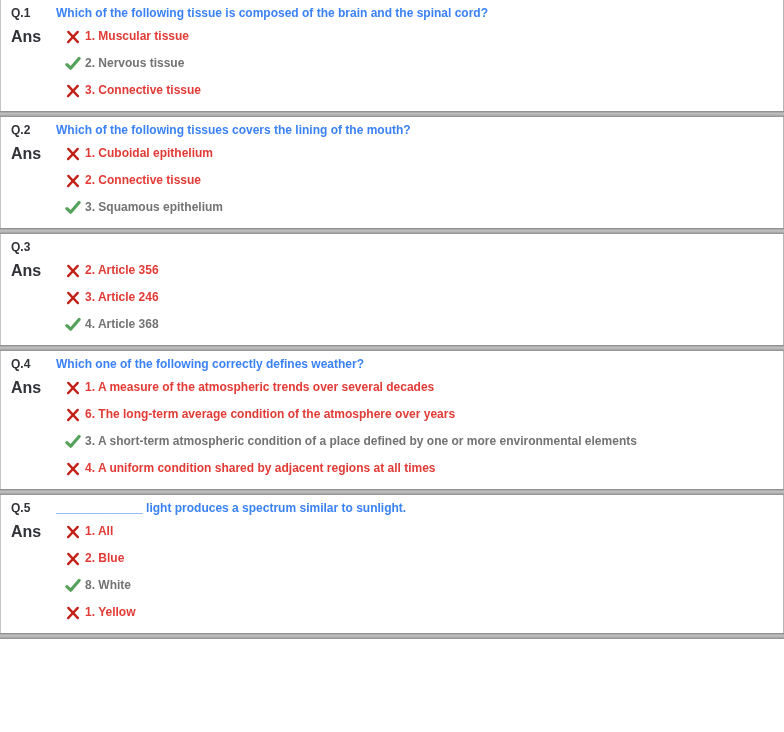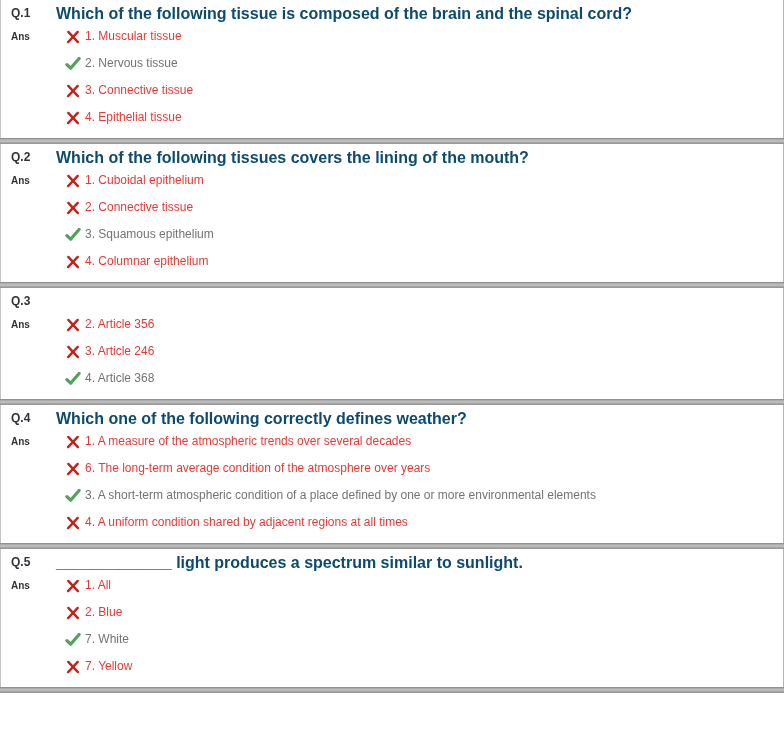--- a/index.html
+++ b/index.html
@@ -17,40 +17,40 @@
     border-right:1px solid #b5b5b5;
     background:#ffffff;
   }
   .qrow{ display:flex; margin-bottom:8px;align-items:center; }
   .qlabel{
     width:45px; flex:0 0 45px;
     font-weight:bold; font-size:12px; color:#303238;
     line-height:15px;
   }
   .qtext{
-    font-weight:bold; font-size:16px; color:#0c4a6e;
+    font-weight:bold; font-size:12px; color:#3b82f6;
     line-height:15px; max-width:635px;
   }
   .arow{ display:flex; }
   .alabel{
     width:45px; flex:0 0 45px;
-    font-weight:bold; font-size:10px; color:#303238;
+    font-weight:bold; font-size:16px; color:#303238;
     line-height:15px;
   }
   .options{ padding-left:9px; flex:1; }
   .option{
     display:flex; align-items:center;
     margin-bottom:12px; line-height:15px;
   }
   .option:last-child{ margin-bottom:0; }
   .option .icon{
     display:inline-flex; align-items:center; justify-content:center;
     width:16px; height:15px; margin-right:4px; flex:0 0 16px;
   }
-  .opt-text{ font-size:12px; }
+  .opt-text{ font-size:12px;font-weight:bold; }
   .option.wrong .opt-text{ color:#e23b36; }
   .option.correct .opt-text{ color:#737373; }
   .divider{
     height:6px; width:784px;
     background:linear-gradient(180deg,#868686 0%, #c0c0c0 40%, #b7b7b7 60%, #8f8f8f 100%);
   }
 </style>
 </head>
 <body>
 
@@ -83,28 +83,20 @@
 
   <div class="option wrong">
     <span class="icon">
               <svg viewBox="0 0 16 16" width="14" height="14" aria-hidden="true">
                 <path d="M2.6 2.2 L13.6 13.8 M13.4 2.2 L2.4 13.8" stroke="#c2211a" stroke-width="2.7" stroke-linecap="round" fill="none"></path>
               </svg>
             </span>
     <span class="opt-text">3. Connective tissue</span>
   </div>
 
-  <div class="option wrong">
-    <span class="icon">
-              <svg viewBox="0 0 16 16" width="14" height="14" aria-hidden="true">
-                <path d="M2.6 2.2 L13.6 13.8 M13.4 2.2 L2.4 13.8" stroke="#c2211a" stroke-width="2.7" stroke-linecap="round" fill="none"></path>
-              </svg>
-            </span>
-    <span class="opt-text">4. Epithelial tissue</span>
-  </div>
 </div>
     </div>
   </section>
 <div class="divider"></div>
   <section class="qblock">
     <div class="qrow">
       <div class="qlabel">Q.2</div>
       <div class="qtext">Which of the following tissues covers the lining of the mouth?</div>
     </div>
     <div class="arow">
@@ -130,28 +122,20 @@
 
   <div class="option correct">
     <span class="icon">
               <svg viewBox="0 0 17 16" width="16" height="15" aria-hidden="true">
                 <path d="M2 9.2 L6 13 L15 2.6" stroke="#55a15a" stroke-width="3.4" stroke-linecap="round" stroke-linejoin="round" fill="none"></path>
               </svg>
             </span>
     <span class="opt-text">3. Squamous epithelium</span>
   </div>
 
-  <div class="option wrong">
-    <span class="icon">
-              <svg viewBox="0 0 16 16" width="14" height="14" aria-hidden="true">
-                <path d="M2.6 2.2 L13.6 13.8 M13.4 2.2 L2.4 13.8" stroke="#c2211a" stroke-width="2.7" stroke-linecap="round" fill="none"></path>
-              </svg>
-            </span>
-    <span class="opt-text">4. Columnar epithelium</span>
-  </div>
 </div>
     </div>
   </section>
 <div class="divider"></div>
   <section class="qblock">
     <div class="qrow">
       <div class="qlabel">Q.3</div>
     </div>
     <div class="arow">
       <div class="alabel">Ans</div>
@@ -259,28 +243,28 @@
             </span>
     <span class="opt-text">2. Blue</span>
   </div>
 
   <div class="option correct">
     <span class="icon">
               <svg viewBox="0 0 17 16" width="16" height="15" aria-hidden="true">
                 <path d="M2 9.2 L6 13 L15 2.6" stroke="#55a15a" stroke-width="3.4" stroke-linecap="round" stroke-linejoin="round" fill="none"></path>
               </svg>
             </span>
-    <span class="opt-text">7. White</span>
-  </div>
-
-  <div class="option wrong">
-    <span class="icon">
-              <svg viewBox="0 0 16 16" width="14" height="14" aria-hidden="true">
-                <path d="M2.6 2.2 L13.6 13.8 M13.4 2.2 L2.4 13.8" stroke="#c2211a" stroke-width="2.7" stroke-linecap="round" fill="none"></path>
-              </svg>
-            </span>
-    <span class="opt-text">7. Yellow</span>
+    <span class="opt-text">8. White</span>
+  </div>
+
+  <div class="option wrong">
+    <span class="icon">
+              <svg viewBox="0 0 16 16" width="14" height="14" aria-hidden="true">
+                <path d="M2.6 2.2 L13.6 13.8 M13.4 2.2 L2.4 13.8" stroke="#c2211a" stroke-width="2.7" stroke-linecap="round" fill="none"></path>
+              </svg>
+            </span>
+    <span class="opt-text">1. Yellow</span>
   </div>
 </div>
     </div>
   </section>
 <div class="divider"></div>
   </div>
 
 </body></html>

